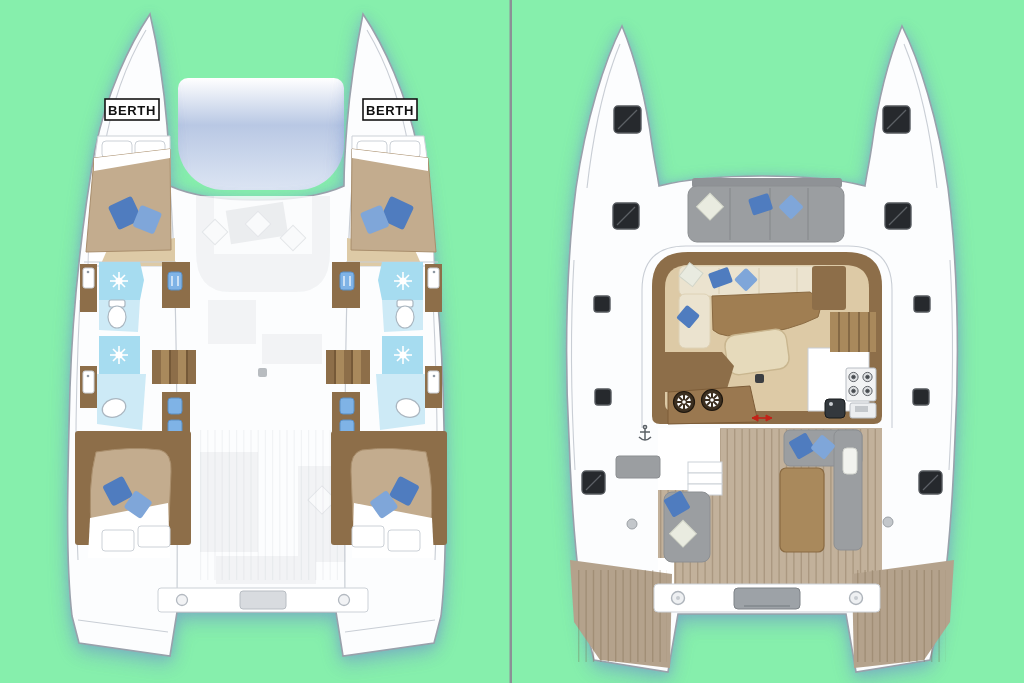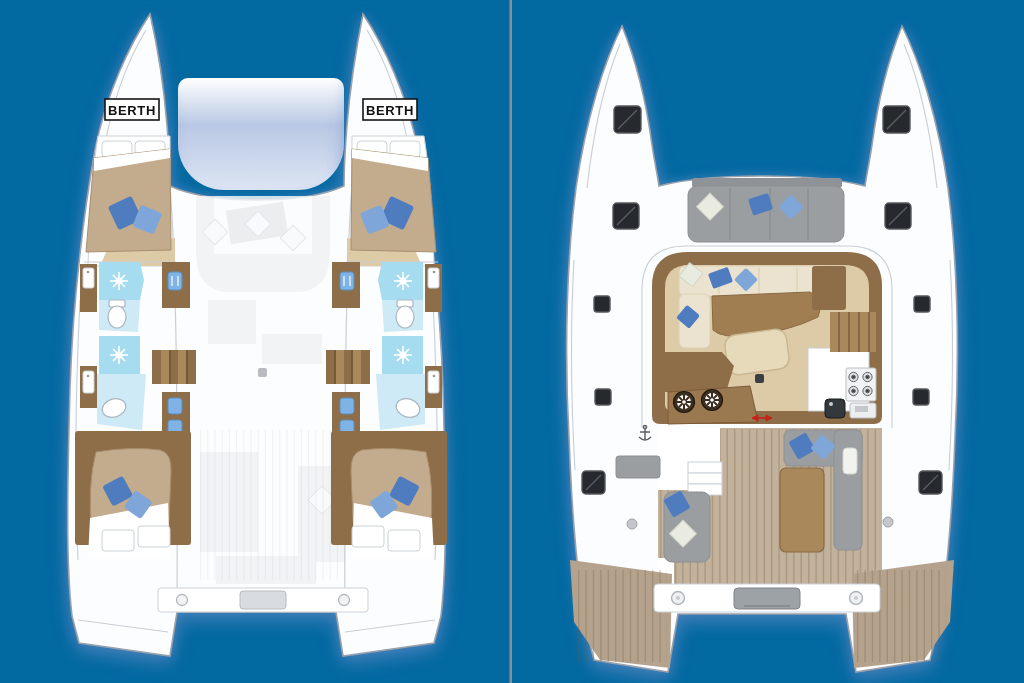--- a/index.html
+++ b/index.html
@@ -1,16 +1,16 @@
 <!DOCTYPE html>
 <html style="--divider: #8b9096; --hull_fill: #fcfdfe; --hull_stroke: #99a1ab; --line_soft: #c9ced5; --tramp_mid: #b9c8e4; --tramp_low: #dce5f3; --bath: #a6dcf0; --bath_light: #cdeaf6; --wood: #8d6e49; --wood_light: #a9895c; --floor_wood: #ddcaa6; --mattress: #c3ac8e; --mattress_edge: #a98e6c; --sofa_cream: #ebe3cf; --sofa_cream_dark: #ded2b6; --pillow_blue: #4f7cbf; --pillow_blue_light: #7fa6d9; --pillow_cream: #e9ebe0; --seat_gray: #9b9ea1; --seat_gray_dark: #8c8f92; --teak: #c2b19b; --teak_dark: #b4a28c; --stripe_dark: rgba(110,88,62,0.28); --hatch: #26292d; --hatch_hi: #55595e; --ghost: #eff1f3; --ghost_line: #dde0e4; --red_accent: #c22418; --label_ink: #111111; --toilet_stroke: #aab6c0; --vanity_blue: #7fb3e6;"><head>
 <meta charset="utf-8">
 <style>
   html,body{margin:0;padding:0;background:#fff;}
-  .stage{position:relative;width:1024px;height:683px;background:#0369a1;overflow:hidden;
+  .stage{position:relative;width:1024px;height:683px;background:#86efac;overflow:hidden;
          font-family:"Liberation Sans", sans-serif;}
   .tramp{position:absolute;left:178px;top:78px;width:166px;height:112px;
          background:linear-gradient(to bottom,#ffffff 0%,var(--tramp_mid) 42%,var(--tramp_low) 100%);
          border-radius:10px 10px 46px 46px;}
   svg.plan{position:absolute;left:0;top:0;}
   .hull{fill:var(--hull_fill);stroke:var(--hull_stroke);stroke-width:1.6;}
   .sheer{fill:none;stroke:var(--line_soft);stroke-width:1.1;}
   .wall{fill:none;stroke:var(--line_soft);stroke-width:1.2;}
   .wood{fill:var(--wood);}
   .woodl{fill:var(--wood_light);}

